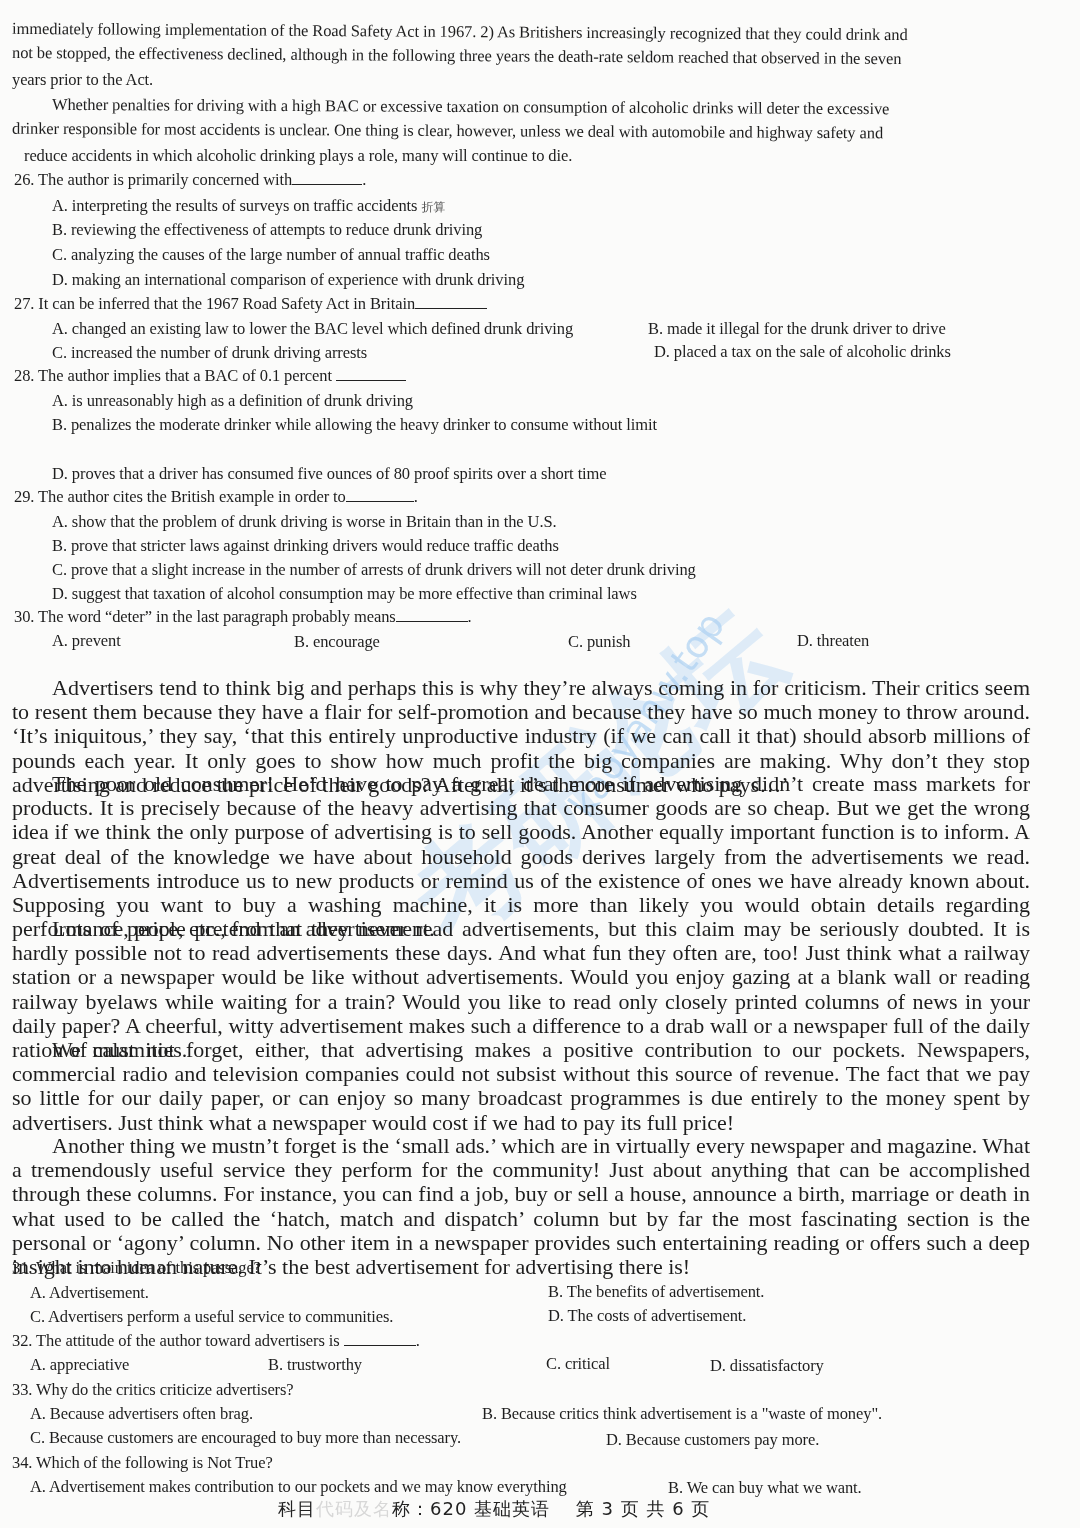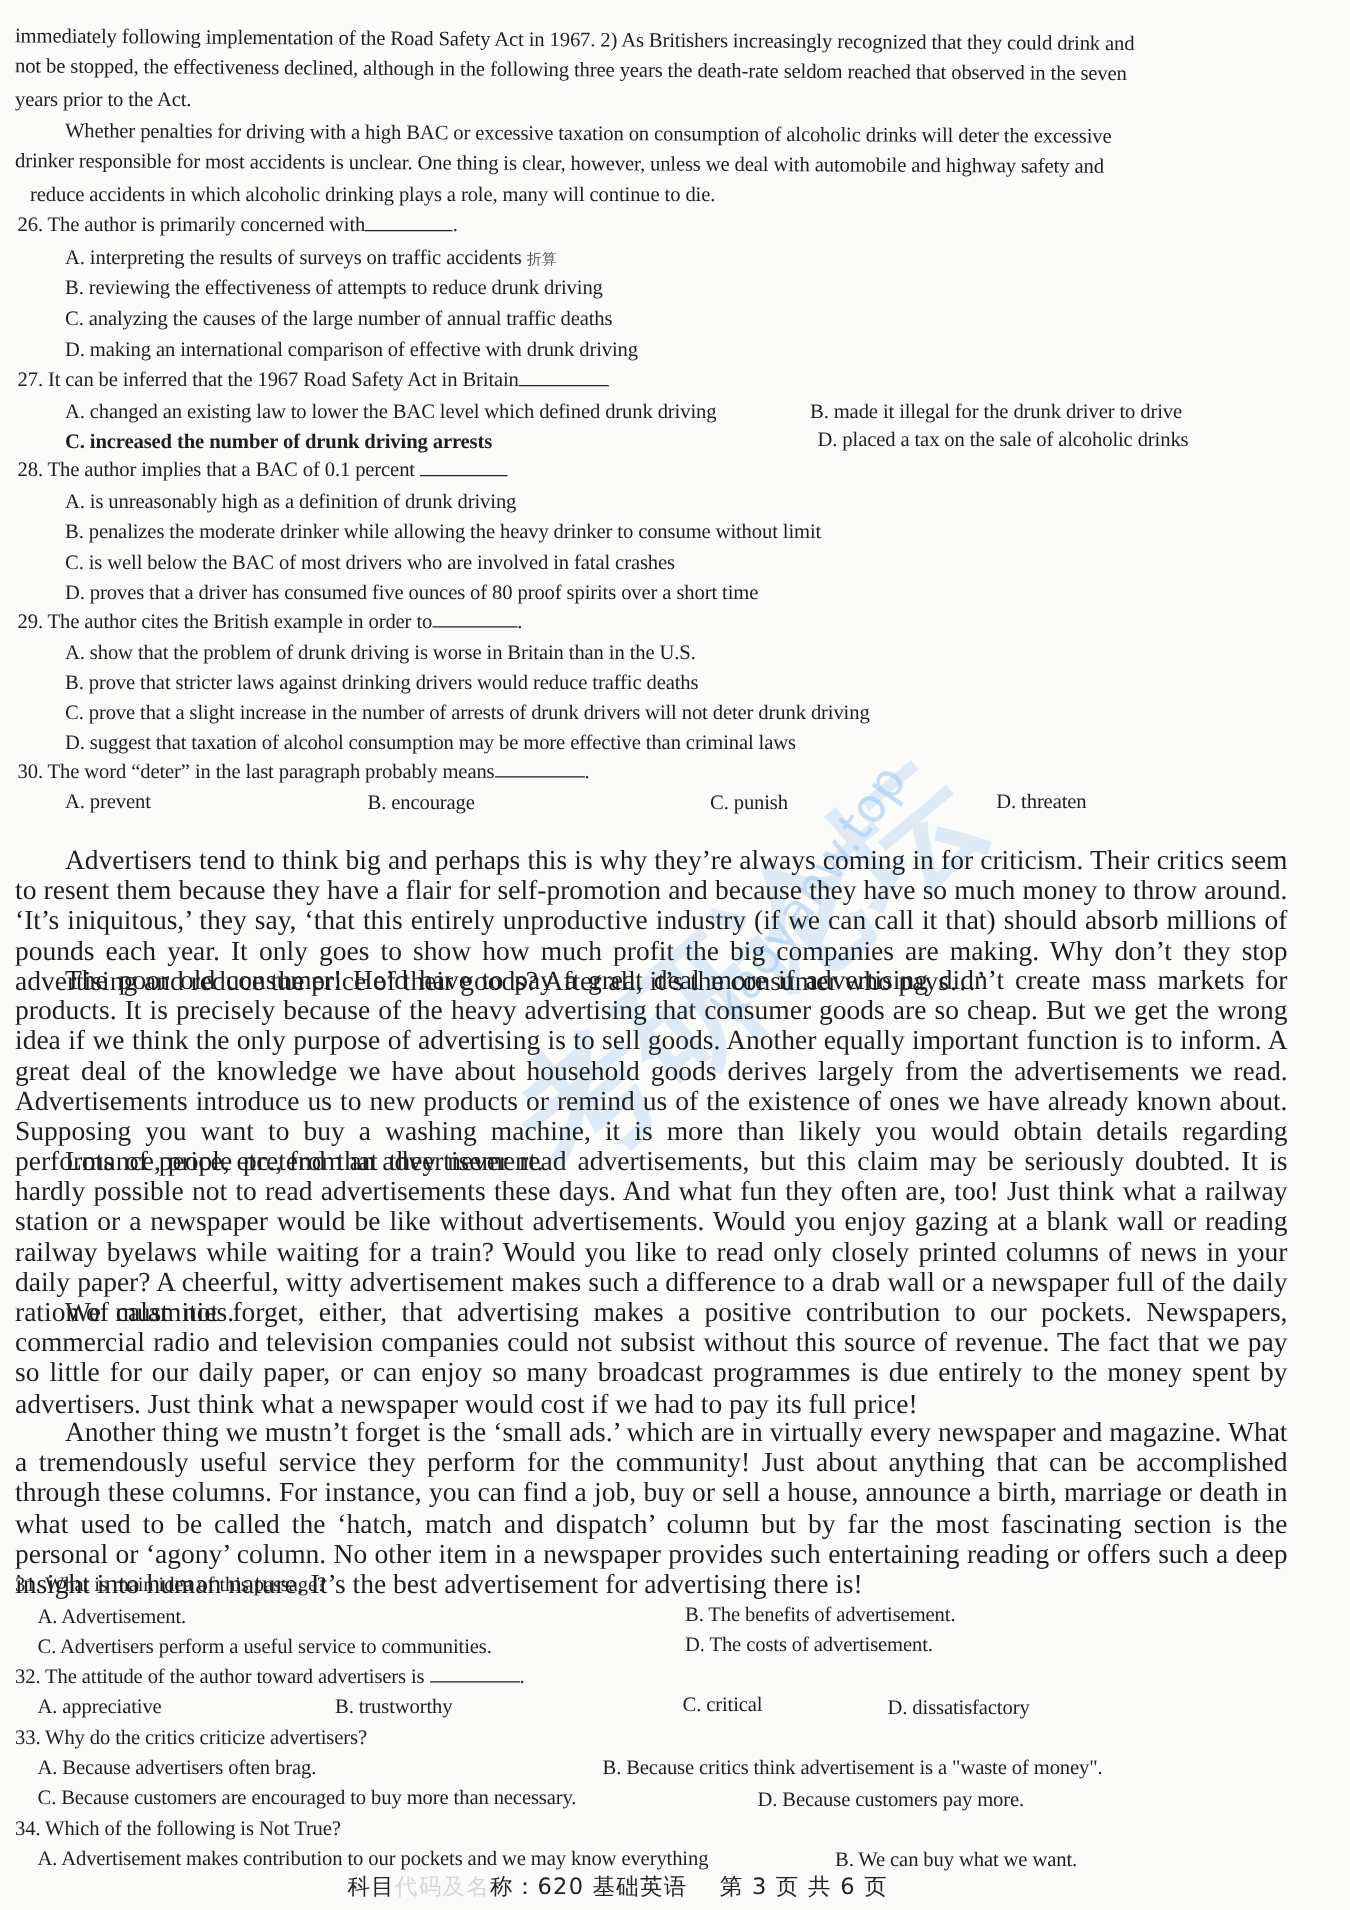--- a/index.html
+++ b/index.html
@@ -36,36 +36,35 @@
   <div class="line" style="left:52px;top:97px;transform:rotate(0.3deg);">Whether penalties for driving with a high BAC or excessive taxation on consumption of alcoholic drinks will deter the excessive</div>
   <div class="line" style="left:12px;top:121px;transform:rotate(0.3deg);">drinker responsible for most accidents is unclear. One thing is clear, however, unless we deal with automobile and highway safety and</div>
   <div class="line" style="left:24px;top:146px;">reduce accidents in which alcoholic drinking plays a role, many will continue to die.</div>
 
   <div class="line" style="left:14px;top:170px;">
     <span>26. The author is primarily concerned with</span><span class="blank" style="width:70px;"></span><span>.</span>
   </div>
   <div class="line" style="left:52px;top:196px;text-align:center;"><span>A. interpreting the results of surveys on traffic accidents</span> <span class="mark">折算</span></div>
   <div class="line" style="left:52px;top:245px;">C. analyzing the causes of the large number of annual traffic deaths</div>
   <div class="line" style="left:52px;top:220px;">B. reviewing the effectiveness of attempts to reduce drunk driving</div>
-  <div class="line" style="left:52px;top:270px;">D. making an international comparison of effective with drunk driving</div>
+  <div class="line" style="left:52px;top:270px;">D. making an international comparison of experience with drunk driving</div>
 
   <div class="line" style="left:14px;top:294px;">
     <span>27. It can be inferred that the 1967 Road Safety Act in Britain</span><span class="blank" style="width:72px;"></span>
   </div>
   <div class="line" style="left:52px;top:319px;">A. changed an existing law to lower the BAC level which defined drunk driving</div>
   <div class="line" style="left:648px;top:319px;">B. made it illegal for the drunk driver to drive</div>
-  <div class="line" style="left:52px;top:343px;font-weight:bold;">C. increased the number of drunk driving arrests</div>
+  <div class="line" style="left:52px;top:343px;">C. increased the number of drunk driving arrests</div>
   <div class="line" style="left:654px;top:342px;">D. placed a tax on the sale of alcoholic drinks</div>
 
   <div class="line" style="left:14px;top:366px;">
     <span>28. The author implies that a BAC of 0.1 percent</span> <span class="blank" style="width:70px;"></span>
   </div>
   <div class="line" style="left:52px;top:391px;">A. is unreasonably high as a definition of drunk driving</div>
   <div class="line" style="left:52px;top:415px;">B. penalizes the moderate drinker while allowing the heavy drinker to consume without limit</div>
-  <div class="line" style="left:52px;top:440px;">C. is well below the BAC of most drivers who are involved in fatal crashes</div>
   <div class="line" style="left:52px;top:464px;">D. proves that a driver has consumed five ounces of 80 proof spirits over a short time</div>
 
   <div class="line" style="left:14px;top:487px;">
     <span>29. The author cites the British example in order to</span><span class="blank" style="width:68px;"></span><span>.</span>
   </div>
   <div class="line" style="left:52px;top:512px;">A. show that the problem of drunk driving is worse in Britain than in the U.S.</div>
   <div class="line" style="left:52px;top:536px;">B. prove that stricter laws against drinking drivers would reduce traffic deaths</div>
   <div class="line" style="left:52px;top:560px;">C. prove that a slight increase in the number of arrests of drunk drivers will not deter drunk driving</div>
   <div class="line" style="left:52px;top:584px;">D. suggest that taxation of alcohol consumption may be more effective than criminal laws</div>
 

